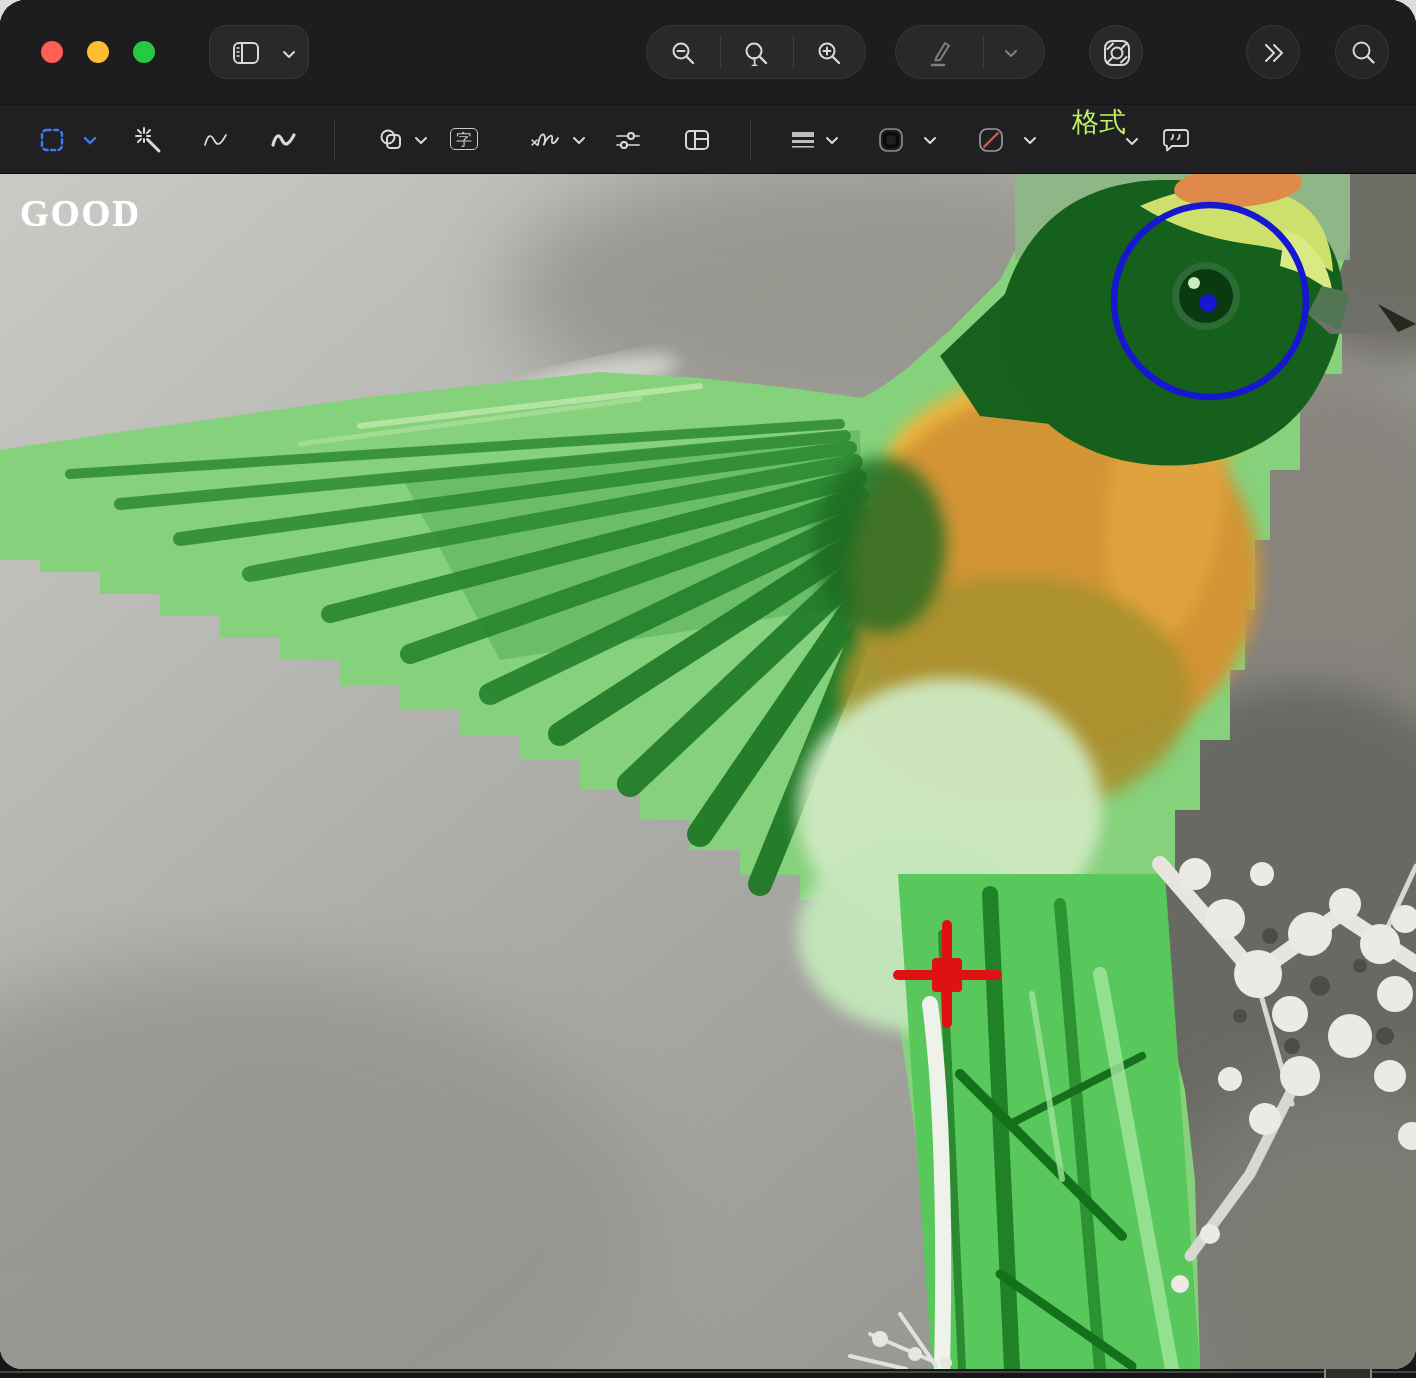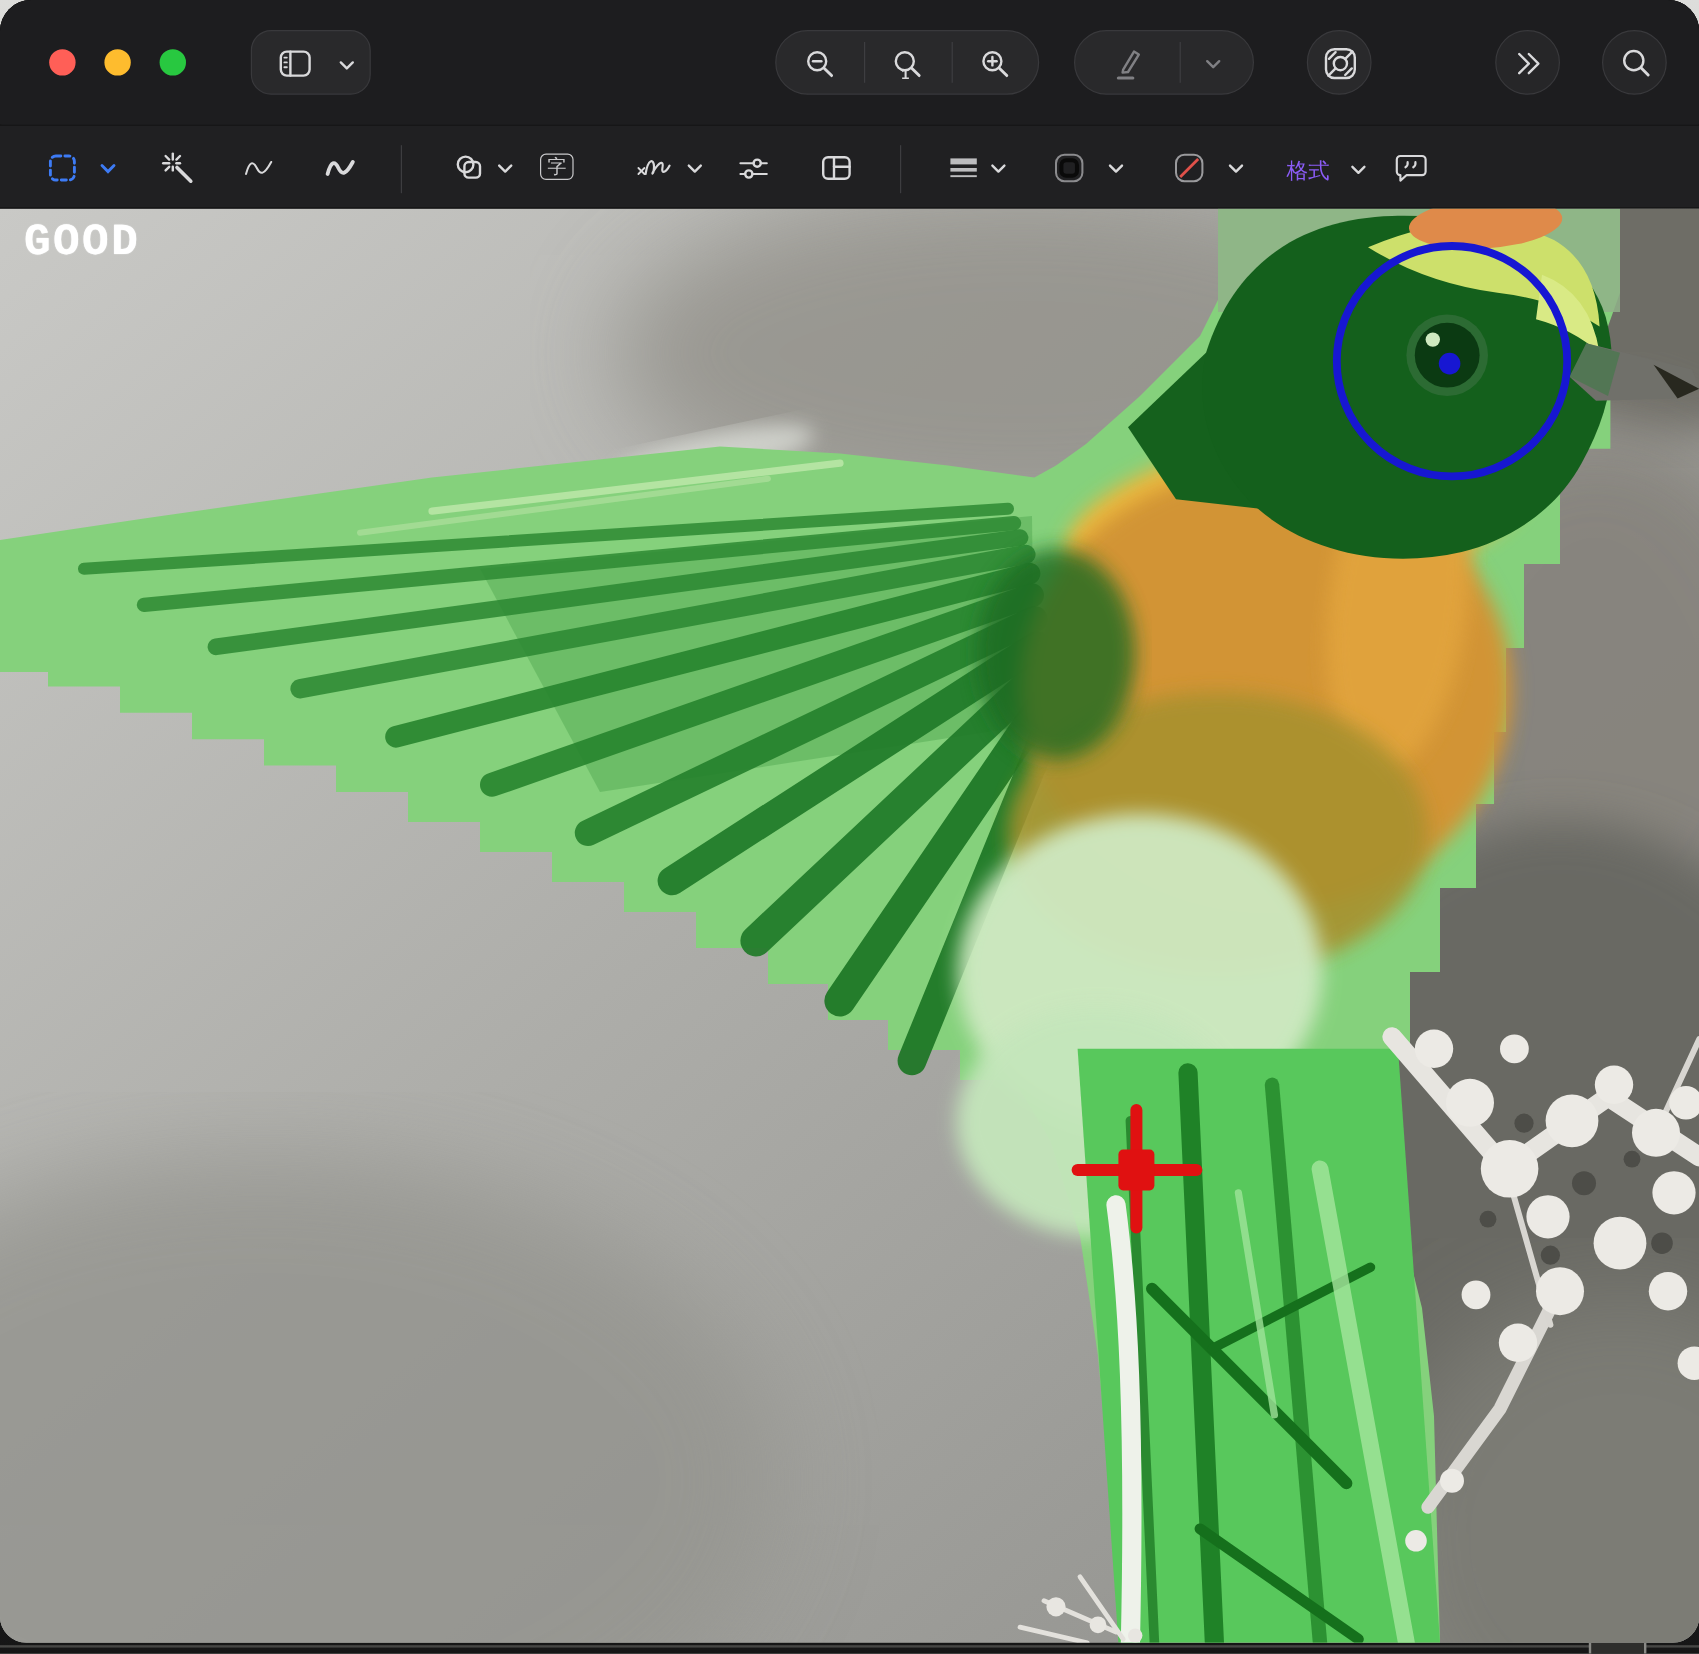--- a/index.html
+++ b/index.html
@@ -29,26 +29,26 @@
   .mag1{position:absolute;color:#d9d9db;font-size:12px;font-weight:700;}
 
   
   .toolbar{position:absolute;left:0;top:104px;width:1416px;height:70px;background:#202022;
        border-top:1px solid #161617;border-bottom:1px solid #0a0a0b;box-sizing:border-box;}
   .tsep{position:absolute;top:16px;height:40px;width:1px;background:#3d3d40;}
   .tool{position:absolute;top:21px;width:28px;height:28px;}
   .chev{position:absolute;top:31px;}
   .textbox{position:absolute;top:23px;height:20px;padding:0 5px;border:1.7px solid #c9c9cb;
        border-radius:5px;color:#c9c9cb;font-size:16px;line-height:21px;}
-  .fmt{position:absolute;top:23px;color:#8b5cf6;font-size:18px;line-height:28px;}
+  .fmt{position:absolute;top:3px;color:#bef264;font-size:27px;line-height:28px;}
 
   
   .canvas{position:absolute;left:0;top:174px;width:1416px;height:1195px;background:#a7a7a3;}
-  .good{position:absolute;left:20px;top:8px;color:#fff;
-       font-family:Liberation Mono, monospace;font-weight:700;font-size:37px;letter-spacing:2px;
+  .good{position:absolute;left:20px;top:18px;color:#fff;
+       font-family:Liberation Serif, serif;font-weight:700;font-size:37px;letter-spacing:2px;
        text-shadow:0 0 1px #fff;}
 </style>
 </head>
 <body>
 
 <div class="backdrop"></div>
 <div class="behind-line"></div>
 <div class="behind-icon"></div>
 
 <div class="window">

